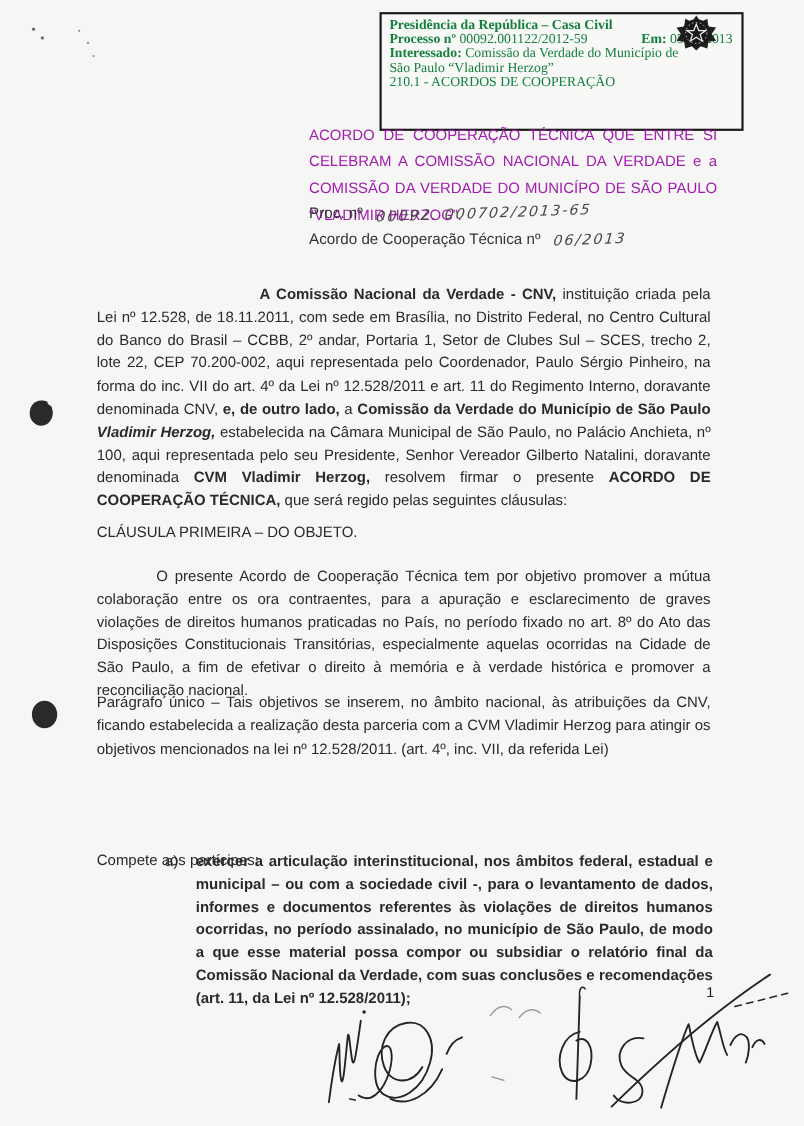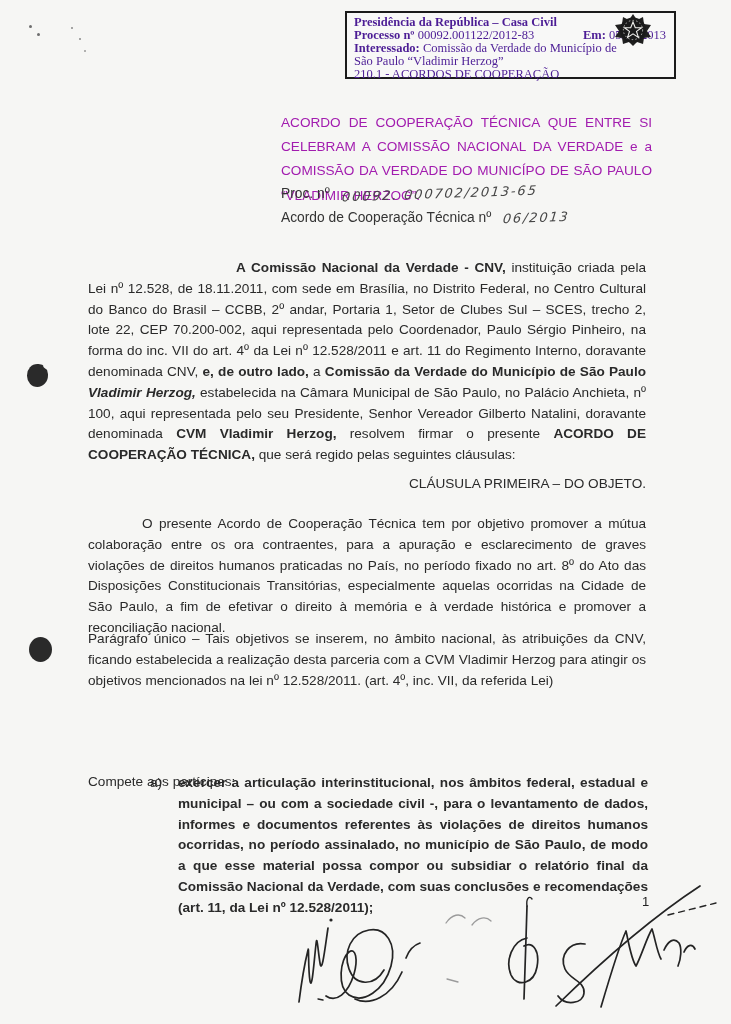--- a/index.html
+++ b/index.html
@@ -4,23 +4,23 @@
 <style>
   * { margin:0; padding:0; box-sizing:border-box; }
   html,body { background:#e9e9e7; }
   .page {
     position:relative; width:731px; height:1024px; margin:0 auto;
     background:#f6f6f4; overflow:hidden;
     font-family:"Liberation Sans", sans-serif; color:#2d2d2d;
   }
   
   .stamp {
-    position:absolute; left:345px; top:11px; width:331px; height:68px;
+    position:absolute; left:345px; top:11px; width:331px; height:108px;
     border:2px solid #1b1b1b; background:rgba(255,255,255,0.25);
-    font-family:"Liberation Serif", serif; color:#4c1d95;
+    font-family:"Liberation Serif", serif; color:#15803d;
     padding:3px 6px 0 7px; font-size:12.5px; line-height:12.9px;
   }
   .stamp .s1 { font-weight:bold; }
   .stamp .s2 { font-weight:bold; letter-spacing:0.6px; }
   .stamp .srow { display:flex; justify-content:space-between; padding-right:2px; }
   .stamp b { font-weight:bold; }
   .stamp .sinter { width:272px; }
   .emblem { position:absolute; top:0px; right:22px; }
   
   .title-block {
@@ -36,21 +36,21 @@
   }
   
   .para, .heading {
     position:absolute; left:88px; width:558px;
     font-size:13.6px; line-height:20.8px; text-align:justify; color:#2a2a2a;
   }
   .heading { text-align:left; }
   .b  { font-weight:bold; }
   .bi { font-weight:bold; font-style:italic;margin-top:44px; }
   #p1 { top:258px; text-indent:148px; }
-  #c1 { top:474px;text-align:right; }
+  #c1 { top:474px; }
   #p2 { top:514px; text-indent:54px; }
   #p3 { top:629px; }
   #c2 { top:704px; }
   #p4 { top:772px; }
   .item-a {
     position:absolute; left:150px; top:773px; width:498px; display:flex;
     font-size:13.6px; line-height:20.8px; color:#2a2a2a;
   }
   .item-a .marker { width:28px; flex:0 0 28px; }
   .item-a .txt { flex:1; text-align:justify;font-weight:bold; }
@@ -71,21 +71,21 @@
 
   <span class="speck" style="left:29px;top:25px"></span>
   <span class="speck" style="left:37px;top:33px"></span>
   <span class="speck" style="left:71px;top:27px;width:2px;height:2px;background:#8a8a8a"></span>
   <span class="speck" style="left:79px;top:38px;width:2px;height:2px;background:#8a8a8a"></span>
   <span class="speck" style="left:84px;top:50px;width:2px;height:2px;background:#9a9a9a"></span>
 
   <div class="stamp">
     <div class="s1">Presidência da República – Casa Civil</div>
     <div class="srow">
-      <span><b>Processo nº</b> <span>00092.001122/2012-83</span></span>
+      <span><b>Processo nº</b> <span>00092.001122/2012-59</span></span>
       <span><b>Em:</b> <span>05/06/2013</span></span>
     </div>
     <div class="sinter"><b>Interessado:</b><span> Comissão da Verdade do Município de São Paulo “Vladimir Herzog”</span></div>
     <div>210.1 - ACORDOS DE COOPERAÇÃO</div>
     <svg class="emblem" width="38" height="34" viewBox="0 0 38 34">
       <path d="M19 1 L23 7 L29 4 L30 11 L37 12 L33 18 L37 24 L30 25 L29 31 L23 29 L19 33 L15 29 L9 31 L8 25 L1 24 L5 18 L1 12 L8 11 L9 4 L15 7 Z" fill="#202020"></path>
       <ellipse cx="19" cy="17" rx="13" ry="12.6" fill="#1a1a1a"></ellipse>
       <path d="M19 9 L21.3 14.8 L27.6 14.8 L22.5 18.4 L24.4 24.4 L19 20.8 L13.6 24.4 L15.5 18.4 L10.4 14.8 L16.7 14.8 Z" fill="none" stroke="#efefec" stroke-width="1.1"></path>
       <circle cx="19" cy="17" r="9.6" fill="none" stroke="#efefec" stroke-width="0.7" stroke-dasharray="1.5 2.2"></circle>
     </svg>

